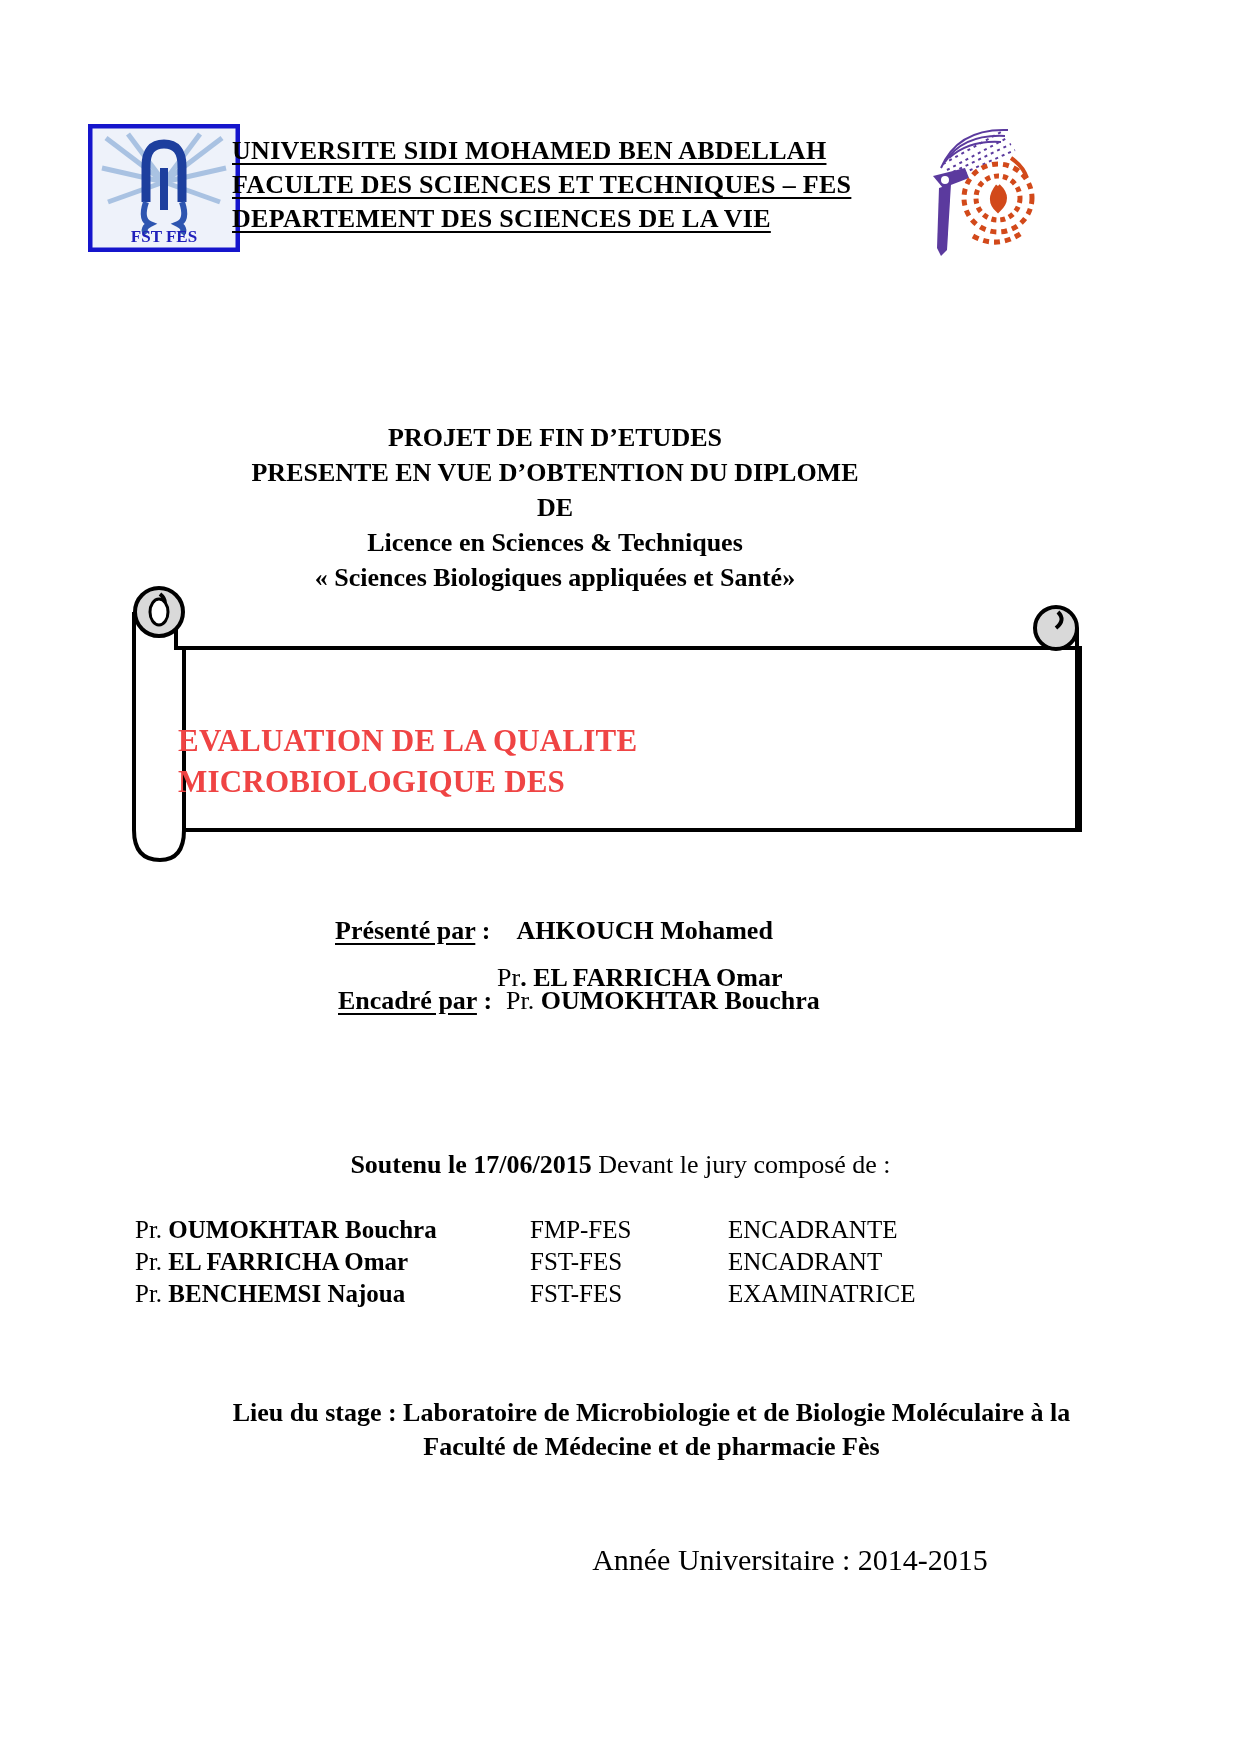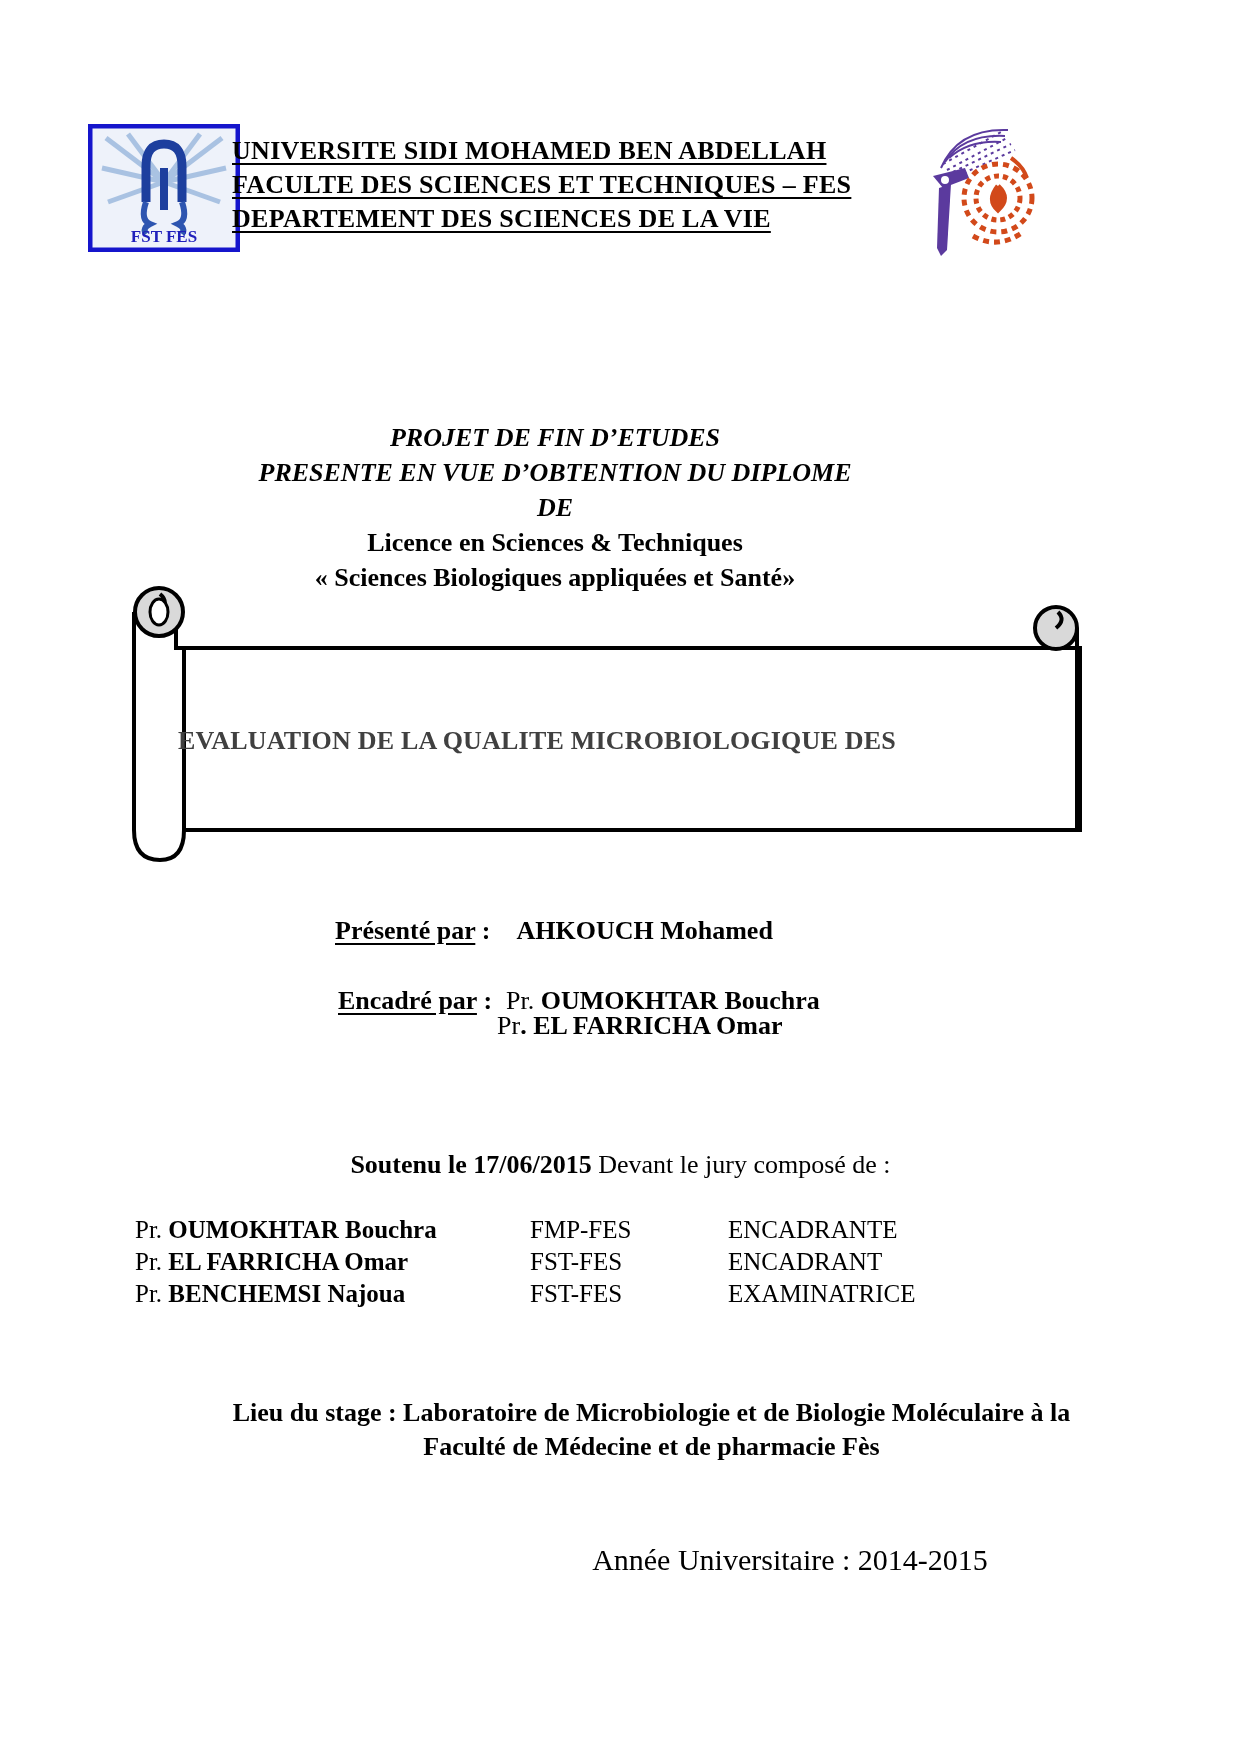--- a/index.html
+++ b/index.html
@@ -30,36 +30,36 @@
   .logo-left{left:88px; top:124px; width:160px; height:128px;}
   .logo-right{left:903px; top:118px; width:140px; height:142px;}
 
   
   .project-block{
     left:0; top:420px; width:1110px;
     text-align:center;
     font-size:26px; font-weight:bold;
     line-height:35px;
   }
-  .project-block .it{font-style:italic;}
+  .project-block .it{}
 
   
   .scroll-svg{left:120px; top:568px; width:985px; height:305px;}
   .banner-title{
     left:178px; top:720px; width:770px;
-    font-size:26px; font-weight:bold;
+    font-size:31px; font-weight:bold;
     line-height:41px;
-    color:#404040;
+    color:#ef4444;
     letter-spacing:0.2px;
   }
 
   
   .pres-line1{left:335px; top:916px; font-size:26px; white-space:nowrap;}
   .pres-line2{left:338px; top:986px; font-size:26px; white-space:nowrap;}
-  .pres-line3{left:497px; top:1011px; font-size:26px; white-space:nowrap;}
+  .pres-line3{left:497px; top:963px; font-size:26px; white-space:nowrap;}
   .ulbl{font-weight:bold; text-decoration:underline; text-underline-offset:4px;}
   .b{font-weight:bold;}
   .sep{font-weight:bold;}
   .gap1{display:inline-block; width:26px;}
   .gap2{display:inline-block; width:14px;}
 
   
   .defense-line{left:0; top:1150px; width:1241px; text-align:center; font-size:26px; white-space:nowrap;}
   .defense-line .intro{font-weight:normal;}
 

